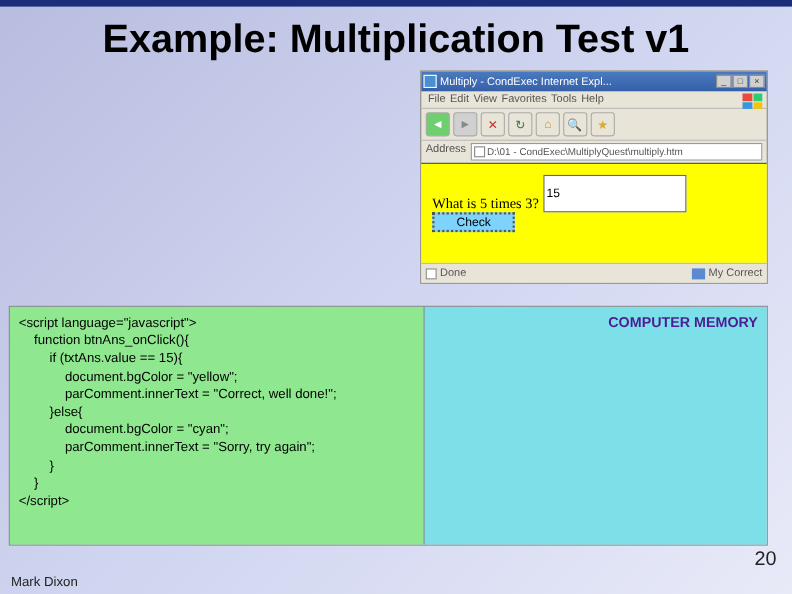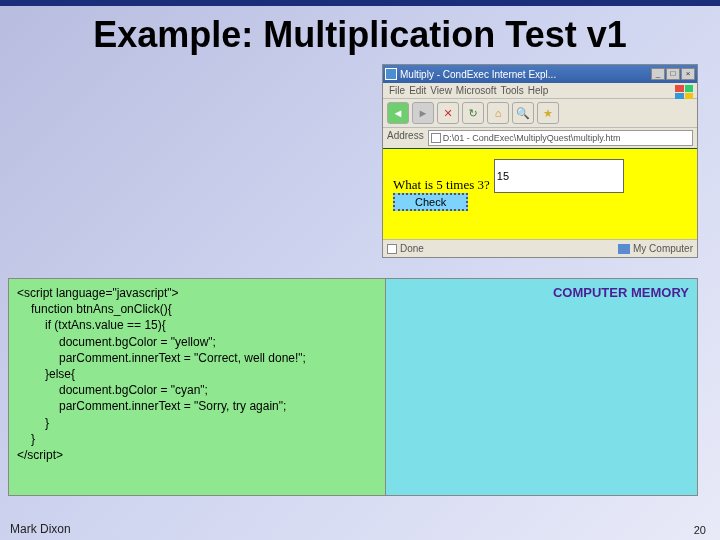--- a/index.html
+++ b/index.html
@@ -206,23 +206,23 @@
   }
   .footer-author {
     position: absolute;
     bottom: 4px;
     left: 10px;
     font-size: 12px;
     color: #222;
   }
   .footer-page {
     position: absolute;
-    bottom: 4px;
+    bottom: 21px;
     right: 14px;
-    font-size: 11px;
+    font-size: 18px;
     color: #222;
     margin-top: 31px;
   }
 </style>
 </head>
 <body>
 
 <div class="top-bar"></div>
 <div class="title">Example: Multiplication Test v1</div>
 
@@ -233,21 +233,21 @@
     <div class="window-controls">
       <div class="win-btn">_</div>
       <div class="win-btn">□</div>
       <div class="win-btn">×</div>
     </div>
   </div>
   <div class="menu-bar">
     <span>File</span>
     <span>Edit</span>
     <span>View</span>
-    <span>Microsoft</span>
+    <span>Favorites</span>
     <span>Tools</span>
     <span>Help</span>
     <span class="win-logo">
         <span></span>
         <span></span>
         <span></span>
         <span></span>
       </span>
   </div>
   <div class="toolbar">
@@ -271,21 +271,21 @@
       <span>What is 5 times 3?</span>
       <input class="ans-input" value="15" style="">
     </div>
     <button class="check-btn">Check</button>
   </div>
   <div class="status-bar">
     <span style="width:10px;height:10px;background:#fff;border:1px solid #888;margin-right:3px;"></span>
     <span>Done</span>
     <span class="spacer"></span>
     <span class="comp-icon"></span>
-    <span>My Computer</span>
+    <span>My Correct</span>
   </div>
 </div>
 
 <div class="code-memory-panel">
   <div class="code-panel">
     <div>&lt;script language="javascript"&gt;</div>
     <div class="indent1">function btnAns_onClick(){</div>
     <div class="indent2">if (txtAns.value == 15){</div>
     <div class="indent3">document.bgColor = "yellow";</div>
     <div class="indent3">parComment.innerText = "Correct, well done!";</div>

